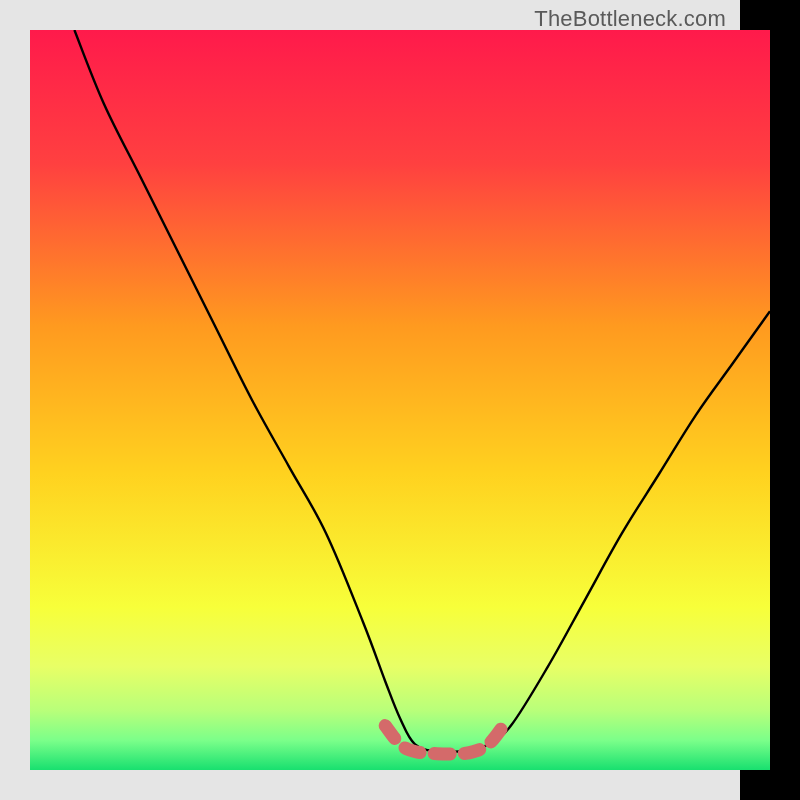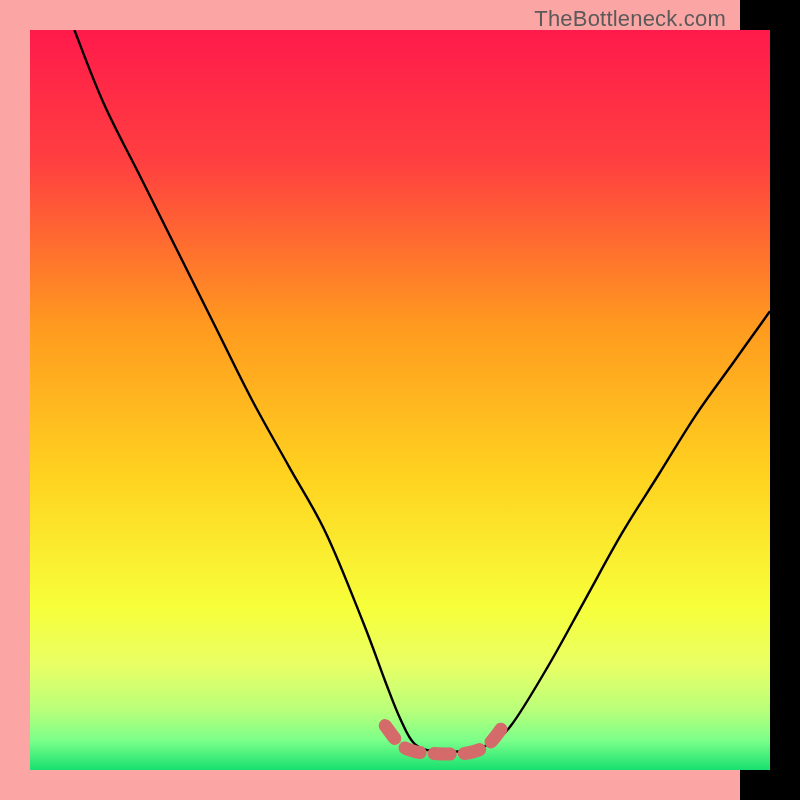--- a/index.html
+++ b/index.html
@@ -8,21 +8,21 @@
     width: 800px;
     height: 800px;
     background: #000;
     overflow: hidden;
     font-family: Arial, Helvetica, sans-serif;
   }
   .stage {
     position: relative;
     width: 740px;
     height: 800px;
-    background: #fca5a5;
+    background: #e5e5e5;
   }
   .plot {
     position: absolute;
     left: 30px;
     top: 30px;
     width: 740px;
     height: 740px;
   }
   .watermark {
     position: absolute;

